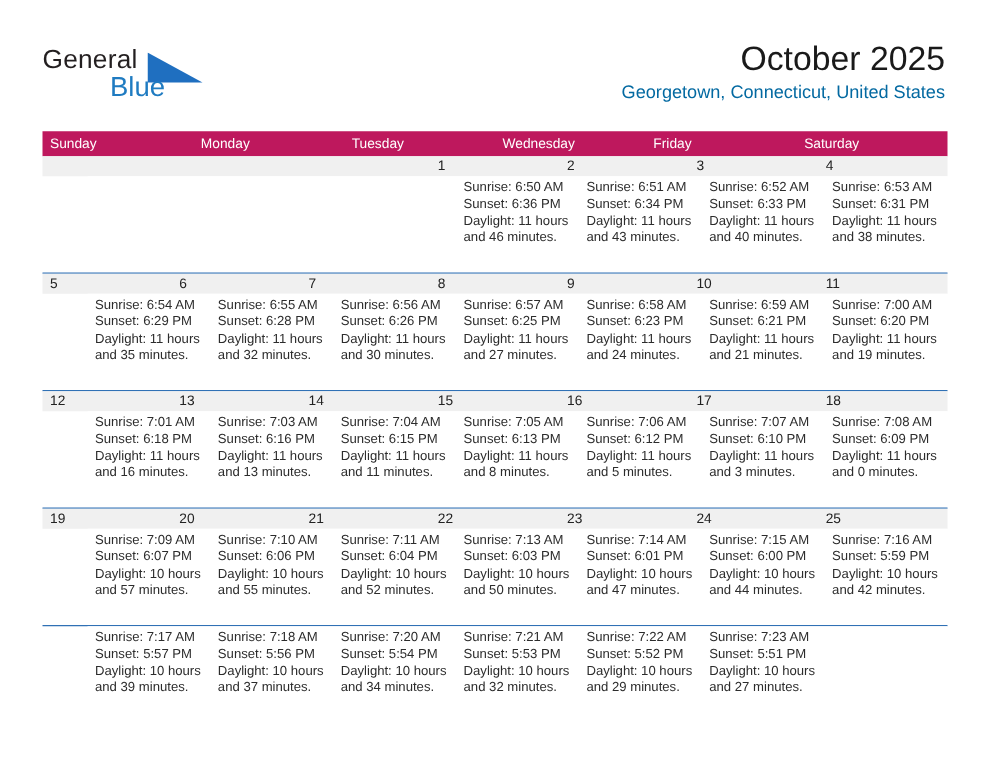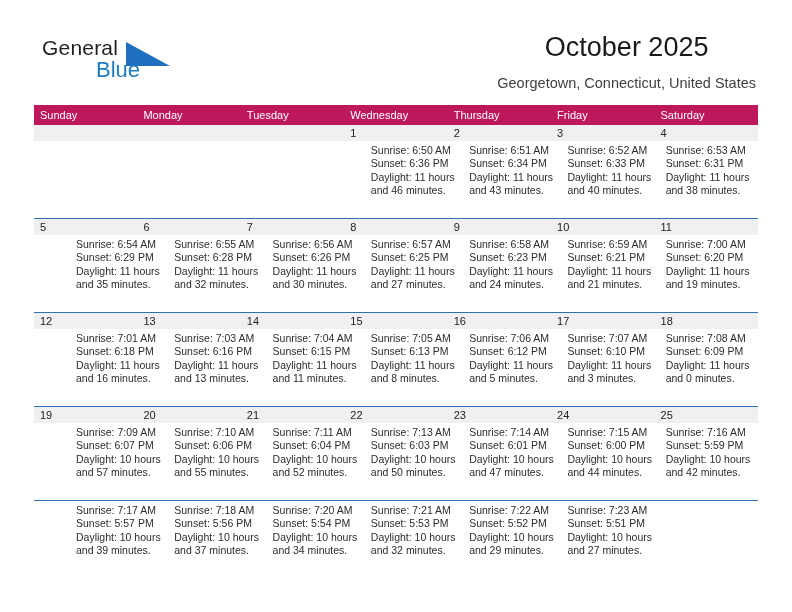--- a/index.html
+++ b/index.html
@@ -17,21 +17,21 @@
   .page {
     position: relative;
     width: 792px;
     height: 612px;
     box-sizing: border-box;
   }
 
   
   .top {
     position: absolute;
-    left: 8px; right: 0;
+    left: 0; right: 0;
     top: 0;
     height: 124px;
   }
   .logo {
     position: absolute;
     left: 34px;
     top: 36px;
     width: 200px;
     height: 56px;
   }
@@ -55,33 +55,33 @@
     top: 21px;
     font-size: 22px;
     color: #1f7bc1;
     font-family: "Liberation Sans", sans-serif;
   }
 
   .title-block {
     position: absolute;
     right: 36px;
     top: 30px;
-    text-align: center;
+    text-align: right;
   }
   .cal-title {
     font-size: 27px;
     font-weight: normal;
     color: #1a1a1a;
     line-height: 34px;
     white-space: nowrap;
   }
   .cal-subtitle {
-    margin-top: 10px;
+    margin-top: 1px;
     font-size: 14.5px;
-    color: #404040;
+    color: #0369a1;
     line-height: 18px;
     white-space: nowrap;
   }
 
   
   .calendar {
     position: absolute;
     left: 34px;
     top: 105px;
     width: 724px;
@@ -162,21 +162,20 @@
     </div>
   </div>
 
   <div class="calendar">
 
     <div class="weekday-row">
       <div class="weekday">Sunday</div>
       <div class="weekday">Monday</div>
       <div class="weekday">Tuesday</div>
       <div class="weekday">Wednesday</div>
-      <div class="weekday">Thursday</div>
       <div class="weekday">Friday</div>
       <div class="weekday">Saturday</div>
     </div>
 
     <div id="weeks-container">
         <div class="week">
           <div class="week-numbers">
             <div class="daynum"></div>
             <div class="daynum"></div>
             <div class="daynum"></div>

